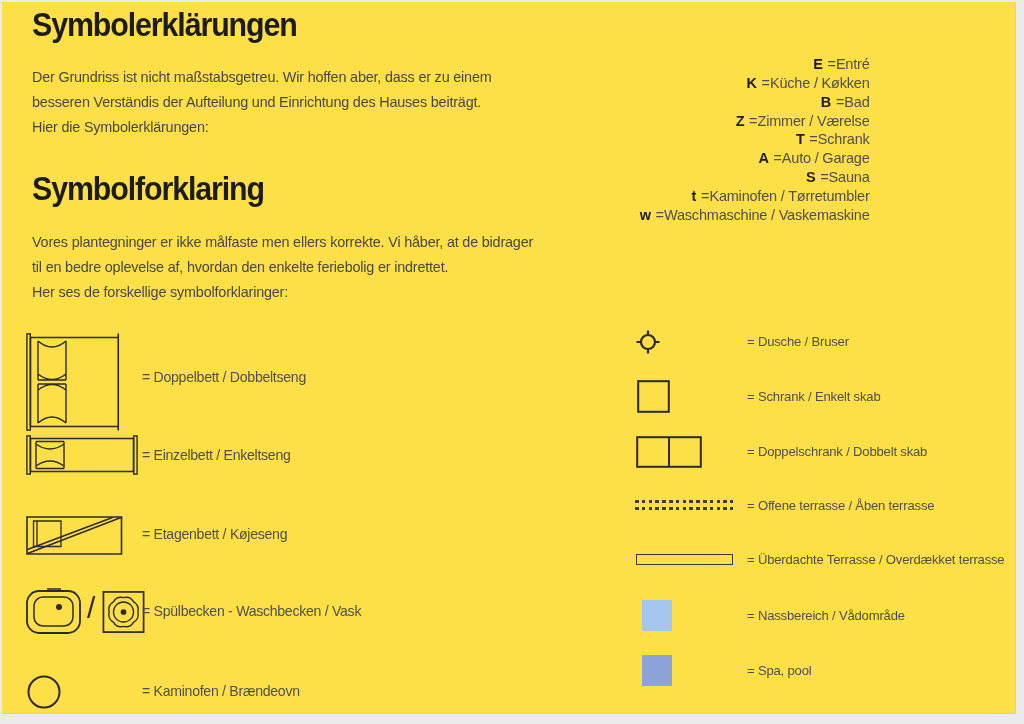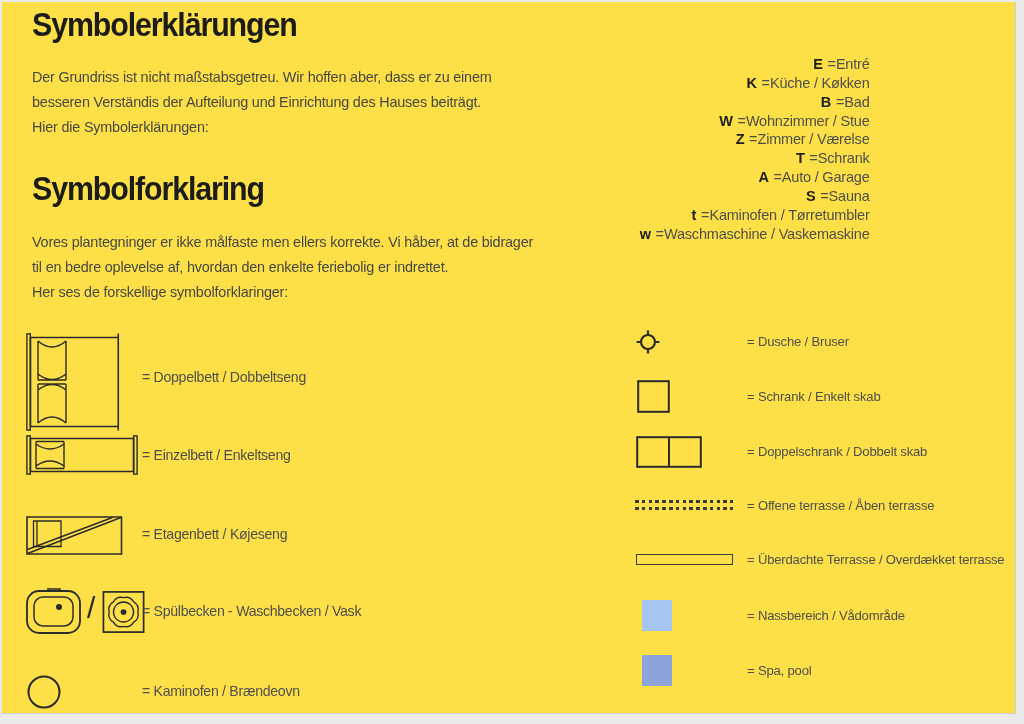--- a/index.html
+++ b/index.html
@@ -111,21 +111,20 @@
     <svg width="36" height="36" viewBox="0 0 36 36">
       <circle class="stroke" cx="18" cy="18" r="15.5" stroke-width="2"></circle>
     </svg>
   </div>
   <div class="sym-label abs" style="left:140px;top:680px;">= Kaminofen / Brændeovn</div>
 
   <div class="codes abs" style="left:632px;top:53px;">
     <div class="code-row"><span class="code-letter">E</span><span class="code-eq">=</span><span class="code-label">Entré</span></div>
     <div class="code-row"><span class="code-letter">K</span><span class="code-eq">=</span><span class="code-label">Küche / Køkken</span></div>
     <div class="code-row"><span class="code-letter">B</span><span class="code-eq">=</span><span class="code-label">Bad</span></div>
-    <div class="code-row"><span class="code-letter">W</span><span class="code-eq">=</span><span class="code-label">Wohnzimmer / Stue</span></div>
     <div class="code-row"><span class="code-letter">Z</span><span class="code-eq">=</span><span class="code-label">Zimmer / Værelse</span></div>
     <div class="code-row"><span class="code-letter">T</span><span class="code-eq">=</span><span class="code-label">Schrank</span></div>
     <div class="code-row"><span class="code-letter">A</span><span class="code-eq">=</span><span class="code-label">Auto / Garage</span></div>
     <div class="code-row"><span class="code-letter">S</span><span class="code-eq">=</span><span class="code-label">Sauna</span></div>
     <div class="code-row"><span class="code-letter">t</span><span class="code-eq">=</span><span class="code-label">Kaminofen / Tørretumbler</span></div>
     <div class="code-row"><span class="code-letter">w</span><span class="code-eq">=</span><span class="code-label">Waschmaschine / Vaskemaskine</span></div>
   </div>
 
   <div class="abs" style="left:633px;top:327px;">
     <svg width="26" height="26" viewBox="0 0 26 26">

